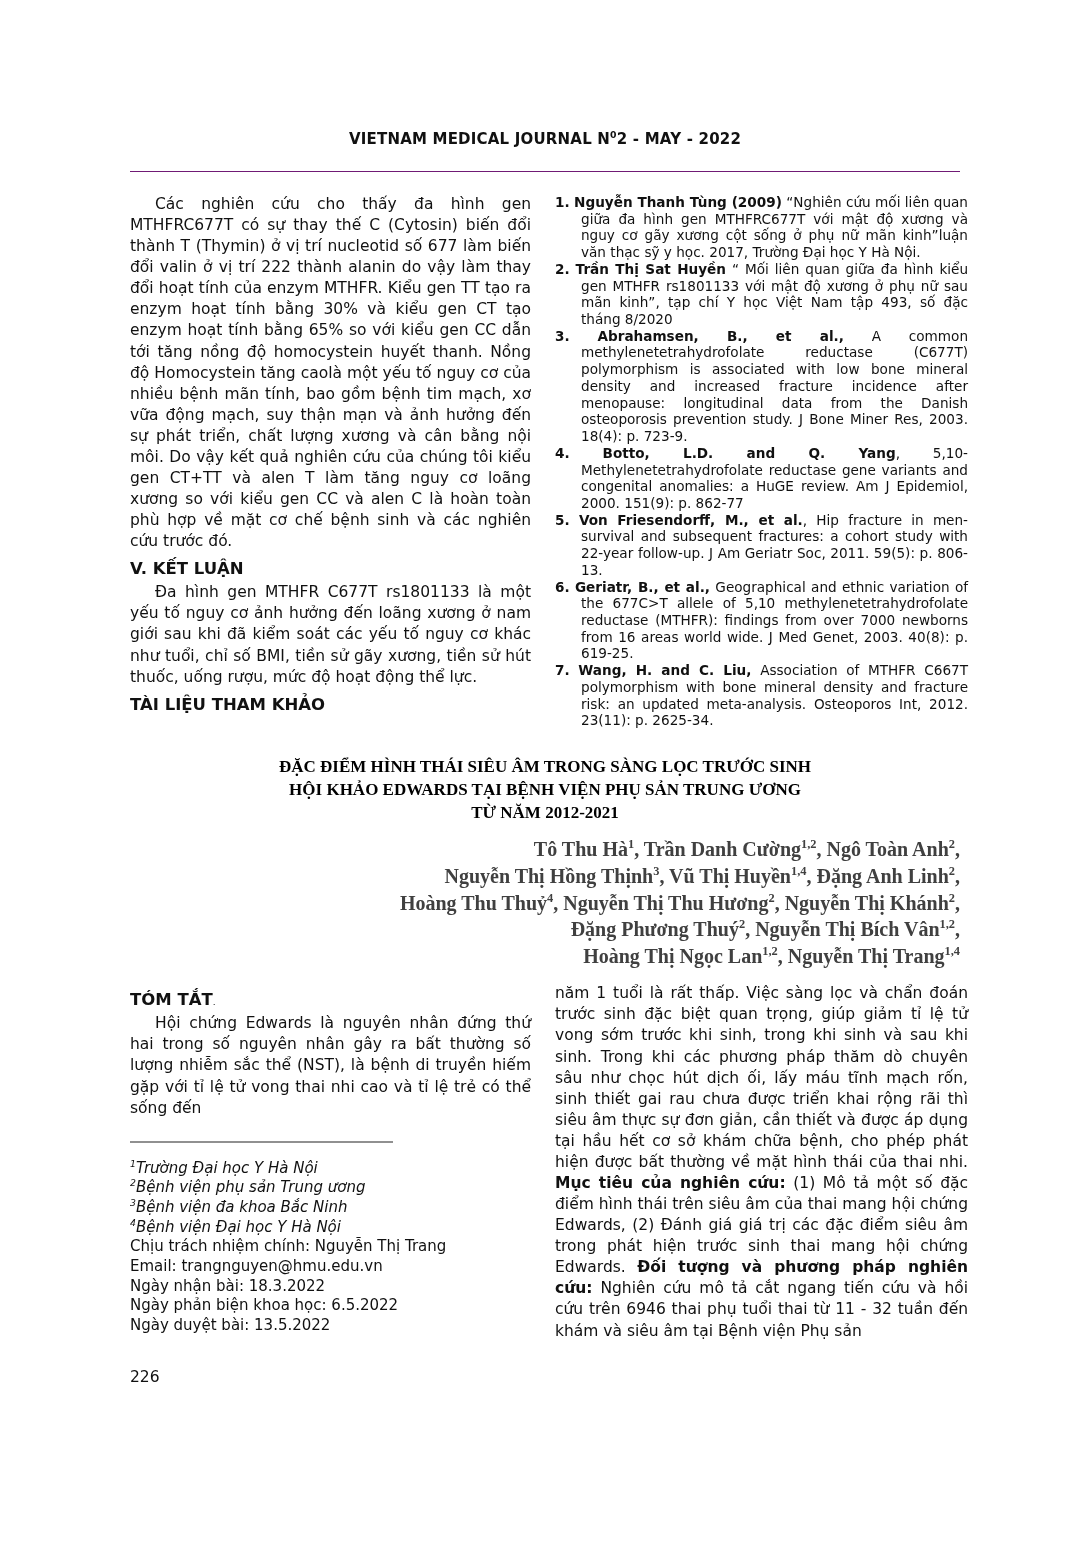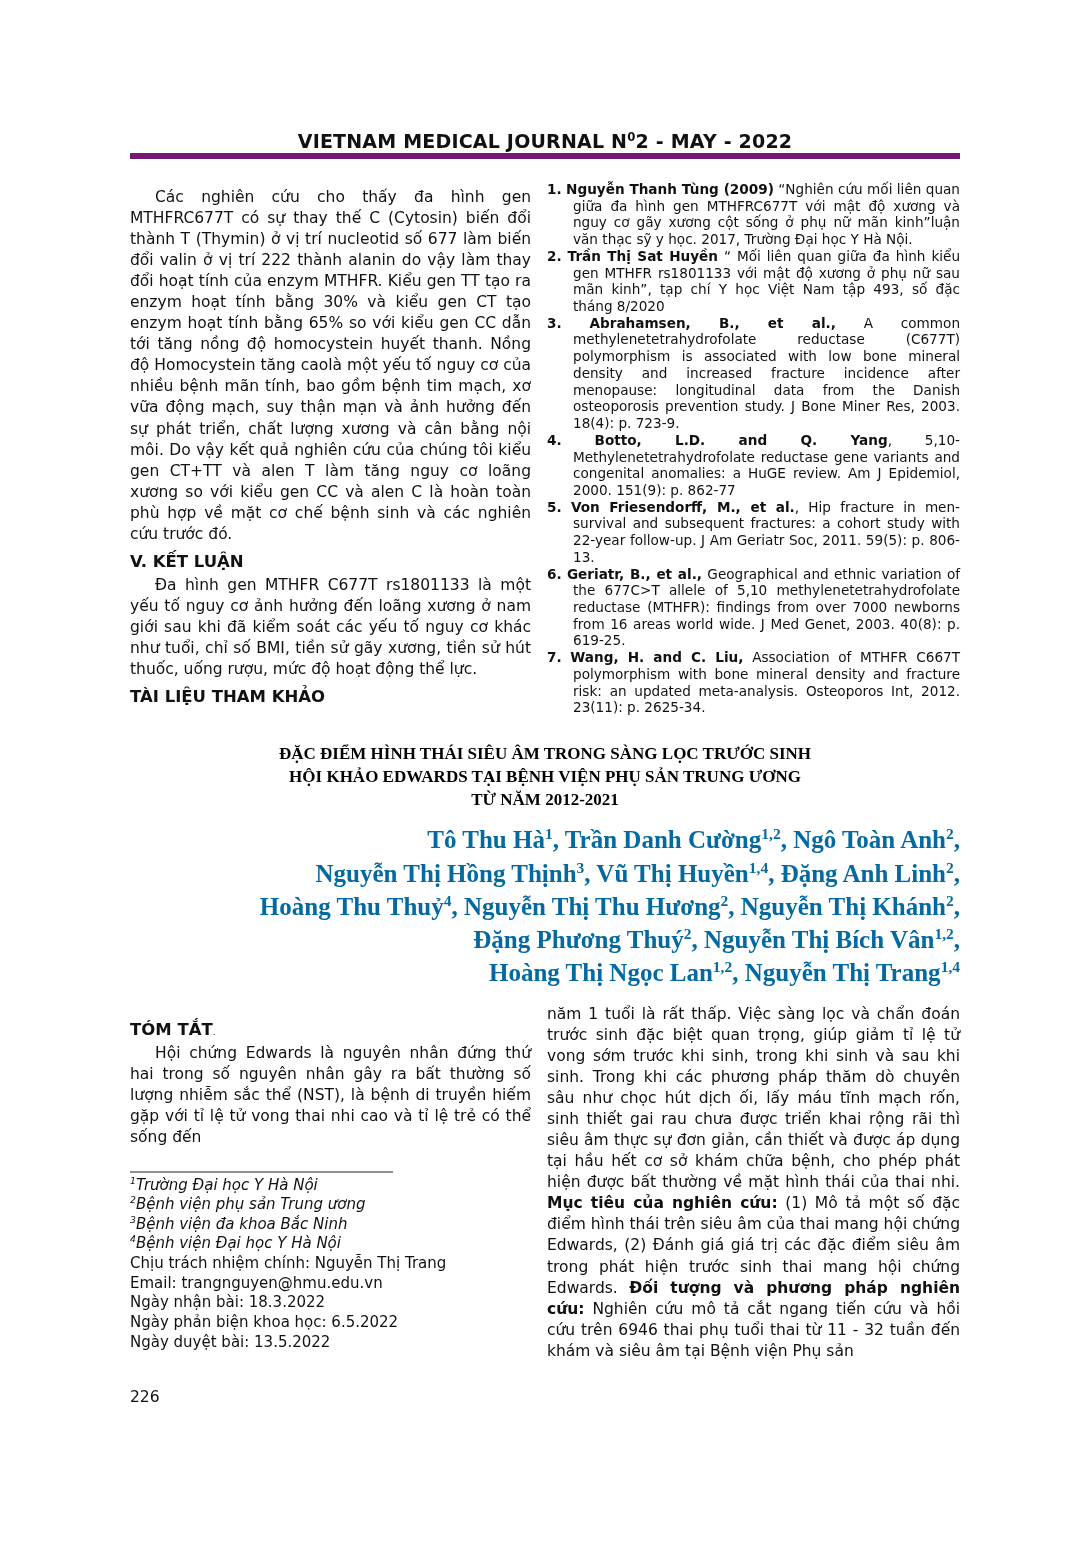--- a/index.html
+++ b/index.html
@@ -13,28 +13,28 @@
     padding:130px 130px 0 130px;
     font-family:"DejaVu Sans", sans-serif;
     overflow:hidden;
   }
   sup { font-size:0.62em; line-height:0; }
 
   
   .journal-header {
     text-align:center;
     font-weight:bold;
-    font-size:19px;
+    font-size:15px;
     letter-spacing:0.2px;
-    padding-bottom:1px;
-    border-bottom:6px solid #701a75;
+    padding-bottom:23px;
+    border-bottom:1px solid #701a75;
   }
 
   
-  .cols { display:flex; gap:16px;align-items:center; }
+  .cols { display:flex; gap:24px; }
   .top-cols { margin-top:22px; }
   .bottom-cols { margin-top:14px; }
   .col-l { width:401px; flex:0 0 401px; }
   .col-r { width:413px; flex:0 0 413px; }
 
   .body-text {
     font-size:15.5px;
     line-height:1.36;
     text-align:justify;
     margin:0;
@@ -61,32 +61,32 @@
     font-weight:bold;
     font-size:17px;
     line-height:1.36;
     color:#000;
   }
   .art-authors {
     margin-top:12px;
     text-align:right;
     font-family:"Liberation Serif", serif;
     font-weight:bold;
-    font-size:25px;
+    font-size:20px;
     line-height:1.33;
-    color:#0369a1;
+    color:#404040;
   }
 
   
   .fn-rule {
     width:263px;
     border-top:2px solid #909090;
     margin-top:22px;
   }
-  .footnotes { margin-top:3px; font-size:15px; line-height:1.31; }
+  .footnotes { margin-top:16px; font-size:15px; line-height:1.31; }
   .fn-line { white-space:nowrap; }
   .it { font-style:italic; }
 
   .page-number { margin-top:26px; font-size:15.5px; }
 </style>
 </head>
 <body>
 
 <div class="page">
 

